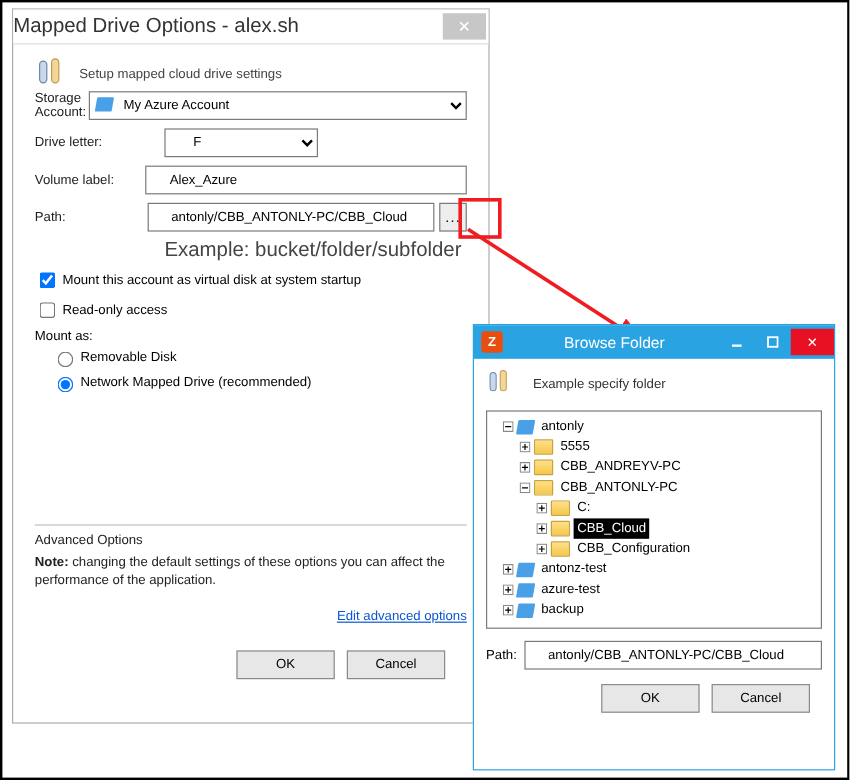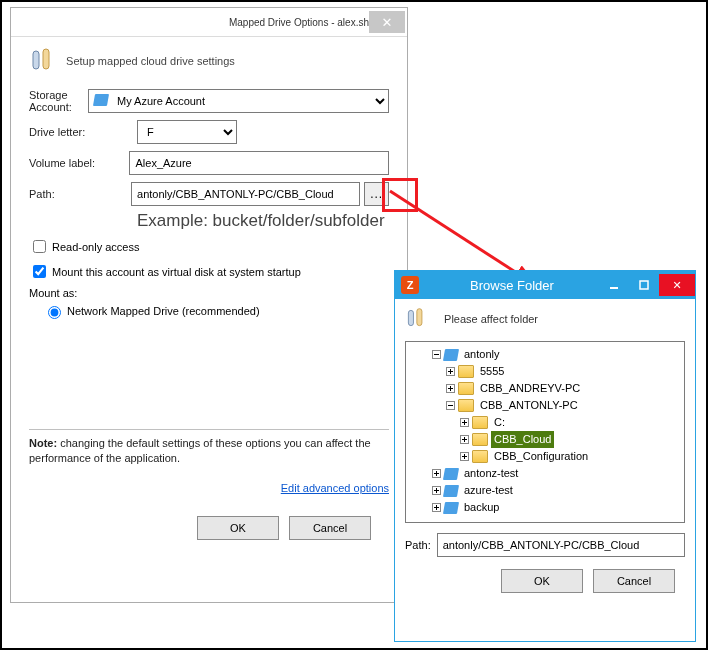--- a/index.html
+++ b/index.html
@@ -19,37 +19,37 @@
   .dlg1 {
     position: absolute; left: 8px; top: 5px;
     width: 396px; height: 594px;
     border: 1px solid #acacac;
     background: #fff;
   }
   .dlg1-titlebar {
     height: 28px; background: #fff; display: flex; align-items: center;
     border-bottom: 1px solid #dcdcdc;
   }
-  .dlg1-titlebar .title { flex: 1; text-align: right; font-size: 10px; color: #333; }
+  .dlg1-titlebar .title { flex: 1; text-align: left; font-size: 17px; color: #333; }
   .dlg1-titlebar .close-btn {
     width: 36px; height: 22px; margin-right: 2px;
     background: #c7c7c7; color: #fff; display: flex; align-items: center; justify-content: center;
     font-size: 13px;
   }
   .dlg-body { padding: 10px 18px 0 18px; }
   .settings-icon {
     display: inline-block; vertical-align: middle; margin-right: 8px;
   }
   .desc { display: inline-block; vertical-align: middle; color: #444; }
 
-  .form { margin-top: 14px; }
+  .form { }
   .frow { display: flex; align-items: center; margin-bottom: 7px; }
   .frow label { width: 108px; color: #222; }
   select, input[type=text] {
-    font: inherit; border: 1px solid #7a7a7a; background: #fff; padding: 2px 5px;
+    font: inherit; border: 1px solid #7a7a7a; background: #fff; padding: 2px 19px;
     height: 18px; box-sizing: content-box;
   }
   .acct-select { width: 270px; }
   .drive-select { width: 88px; }
   .vol-input { width: 266px; }
   .path-row { position: relative; }
   .path-input { width: 230px; border-bottom: 2px solid #e30000; }
   .browse-btn {
     width: 24px; height: 22px; border: 1px solid #7a7a7a; background: #eee;
     display: inline-flex; align-items: center; justify-content: center;
@@ -102,29 +102,29 @@
   }
   .dlg2-titlebar .title2 { flex: 1; text-align: center; font-size: 13px; }
   .win-btns { display: flex; }
   .win-btn { width: 30px; height: 22px; display: flex; align-items: center; justify-content: center; color: #fff; }
   .win-btn.close { background: #e81123; width: 36px; }
   .dlg2-body { padding: 8px 10px 0 10px; }
   .desc2 { display: inline-block; vertical-align: middle; margin-left: 6px; color: #333; }
 
   .treebox {
     margin-top: 10px; border: 1px solid #7a7a7a; height: 172px; overflow-y: scroll;
-    background: #fff; padding: 4px 15px;
+    background: #fff; padding: 4px 2px;
   }
   .node { white-space: nowrap; line-height: 17px; display: flex; align-items: center; }
   .expander { width: 11px; height: 11px; display: inline-flex; align-items: center; justify-content: center; margin-right: 2px; }
   .azure-icon { width: 14px; height: 12px; display: inline-block; margin-right: 3px; position: relative; }
   .azure-icon::before { content: ""; position: absolute; inset: 0; background: #4aa0e6; transform: skewX(-10deg); border-radius: 1px; }
   .folder-icon { width: 14px; height: 11px; display: inline-block; margin-right: 3px; background: linear-gradient(#ffe08a,#f5c74a); border: 1px solid #caa23a; border-radius: 1px; }
   .node-label { padding: 0 3px; }
-  .node-sel .node-label { background: #4d7c0f; color: #fff; }
+  .node-sel .node-label { background: #000000; color: #fff; }
   .ind1 { margin-left: 10px; } .ind2 { margin-left: 24px; } .ind3 { margin-left: 38px; }
 
   .path2-row { margin-top: 10px; display: flex; align-items: center; gap: 6px; }
   .path2-row label { }
   .path2-input { flex: 1; width: 100%; }
   .dlg2-buttons { display: flex; justify-content: flex-end; gap: 10px; padding: 12px 10px 10px 0; }
 
   
   .sel-with-icon { position: relative; }
   .sel-with-icon .azure-icon.inline { position: absolute; left: 6px; top: 5px; }
@@ -171,34 +171,39 @@
         </div>
         <div class="frow path-row">
           <label>Path:</label>
           <input type="text" class="path-input" value="antonly/CBB_ANTONLY-PC/CBB_Cloud" style="">
           <div class="browse-btn">...</div>
           <div class="browse-highlight"></div>
         </div>
         <div class="example">Example: bucket/folder/subfolder</div>
 
         <div class="checkrow">
+          <input type="checkbox" checked="" style="">
+          <span>Mount this account as virtual disk at system startup</span>
+        </div>
+        <div class="checkrow">
           <input type="checkbox" style="">
           <span>Read-only access</span>
         </div>
-        <div class="checkrow">
-          <input type="checkbox" checked="" style="">
-          <span>Mount this account as virtual disk at system startup</span>
-        </div>
         <div class="mount-as">Mount as:</div>
+        <div class="radio-row">
+          <input type="radio" name="ma" style="">
+          <span>Removable Disk</span>
+        </div>
         <div class="radio-row">
           <input type="radio" name="ma" checked="" style="">
           <span>Network Mapped Drive (recommended)</span>
         </div>
 
         <div class="adv-sep">
+          <div class="adv-title">Advanced Options</div>
           <div class="adv-note">
             <b>Note:</b><span>  changing the default settings of these options you can affect the performance of the application.</span>
           </div>
           <div class="adv-link"><a>Edit advanced options</a></div>
         </div>
       </div>
 
       <div class="dlg1-buttons">
         <button class="btn">OK</button>
         <button class="btn">Cancel</button>
@@ -233,21 +238,21 @@
         <div class="win-btn close">✕</div>
       </div>
     </div>
     <div class="dlg2-body">
       <span class="settings-icon">
         <svg width="22" height="22" viewBox="0 0 26 26">
           <rect x="4" y="4" width="6" height="18" rx="3" fill="#c9d8ea" stroke="#6d87a8"></rect>
           <rect x="14" y="2" width="6" height="20" rx="3" fill="#f3d79a" stroke="#c49a49"></rect>
         </svg>
       </span>
-      <span class="desc2">Please affect folder</span>
+      <span class="desc2">Example specify folder</span>
 
       <div class="treebox">
         <div class="node ind1">
             <span class="expander">
               <svg width="9" height="9">
                 <rect x="0.5" y="0.5" width="8" height="8" fill="#fff" stroke="#888"></rect>
                 <line x1="2" y1="4.5" x2="7" y2="4.5" stroke="#000"></line>
               </svg>
             </span>
             <span class="azure-icon"></span>

